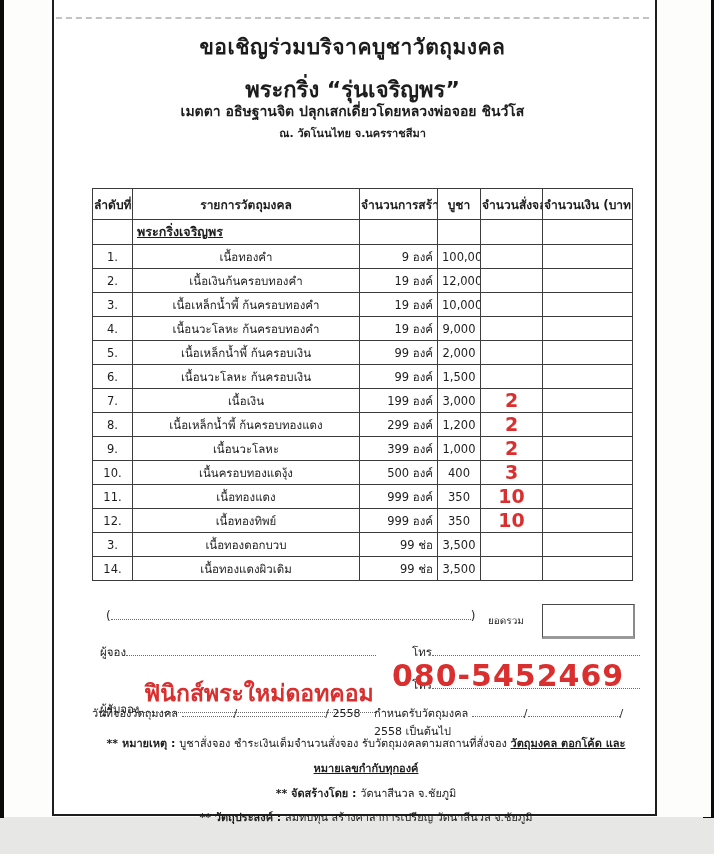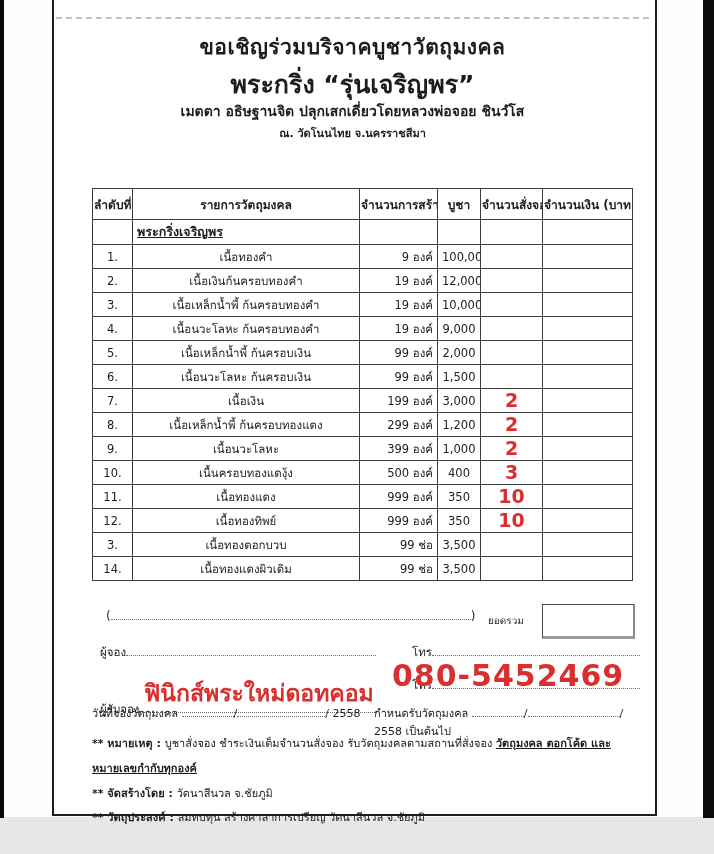--- a/index.html
+++ b/index.html
@@ -5,26 +5,26 @@
   html,body{margin:0;padding:0;}
   body{
     width:714px;height:854px;position:relative;
     background:#e7e7e5;
     font-family:"DejaVu Sans","Liberation Sans",sans-serif;
     color:#1c1c1c;overflow:hidden;
   }
   .strip{position:absolute;top:0;height:818px;background:#0a0a0a;}
   .strip.left{left:0;width:4px;}
   .strip.right{left:703px;width:11px;}
-  .paper{position:absolute;left:4px;top:0;width:699px;height:817px;background:#fdfdfc;}
+  .paper{position:absolute;left:4px;top:0;width:699px;height:817px;background:#fdfdfc;padding-left:8px;}
   .form-border{position:absolute;left:48px;top:-8px;width:601px;height:820px;border:2px solid #1e1e1e;background:#fff;}
   .cut-line{position:absolute;left:52px;top:17px;width:593px;border-top:2px dashed #c2c2c0;}
   .hdr{position:absolute;left:48px;width:601px;text-align:center;font-weight:bold;}
   .hdr.t1{top:30px;font-size:21px;letter-spacing:.5px;}
-  .hdr.t2{top:64px;font-size:25px;}
+  .hdr.t2{top:72px;font-size:22px;}
   .hdr.t3{top:100px;font-size:14px;}
   .hdr.t4{top:124px;font-size:11px;}
   table.order{
     position:absolute;left:88px;top:188px;width:540px;
     border-collapse:collapse;table-layout:fixed;
     font-size:11.5px;
   }
   table.order th,table.order td{
     border:1px solid #3c3c3c;padding:0 4px;overflow:hidden;white-space:nowrap;
   }
@@ -42,21 +42,21 @@
   .total-label{position:absolute;left:484px;top:613px;font-size:10px;font-weight:normal;}
   .parenline{position:absolute;left:102px;top:608px;font-size:12px;color:#2a2a2a;}
   .lead{display:inline-block;border-bottom:1.5px dotted #6a6a6a;height:11px;vertical-align:baseline;}
   .sigrow{position:absolute;font-size:11.5px;}
   .lbl{font-weight:normal;}
   .red{color:#d92f2f;}
   .red-name{position:absolute;left:140px;top:655px;font-size:23px;font-weight:bold;color:#d92f2f;margin-top:20px;}
   .red-phone{position:absolute;left:388px;top:658px;font-size:30px;font-weight:bold;color:#d92f2f;letter-spacing:1px;}
   .dates{position:absolute;left:88px;top:704px;width:545px;font-size:11px;}
   .dates .right-part{position:absolute;left:282px;top:0;}
-  .notes{position:absolute;left:88px;top:732px;width:548px;font-size:11px;line-height:2.25;}
+  .notes{position:absolute;left:88px;top:732px;width:548px;font-size:11px;line-height:2.25;text-align:center;}
   .notes b{font-weight:bold;}
   .notes .ul{font-weight:bold;text-decoration:underline;}
 </style>
 </head>
 <body>
 
 <div class="strip left"></div>
 <div class="strip right"></div>
 
 <div class="paper">

